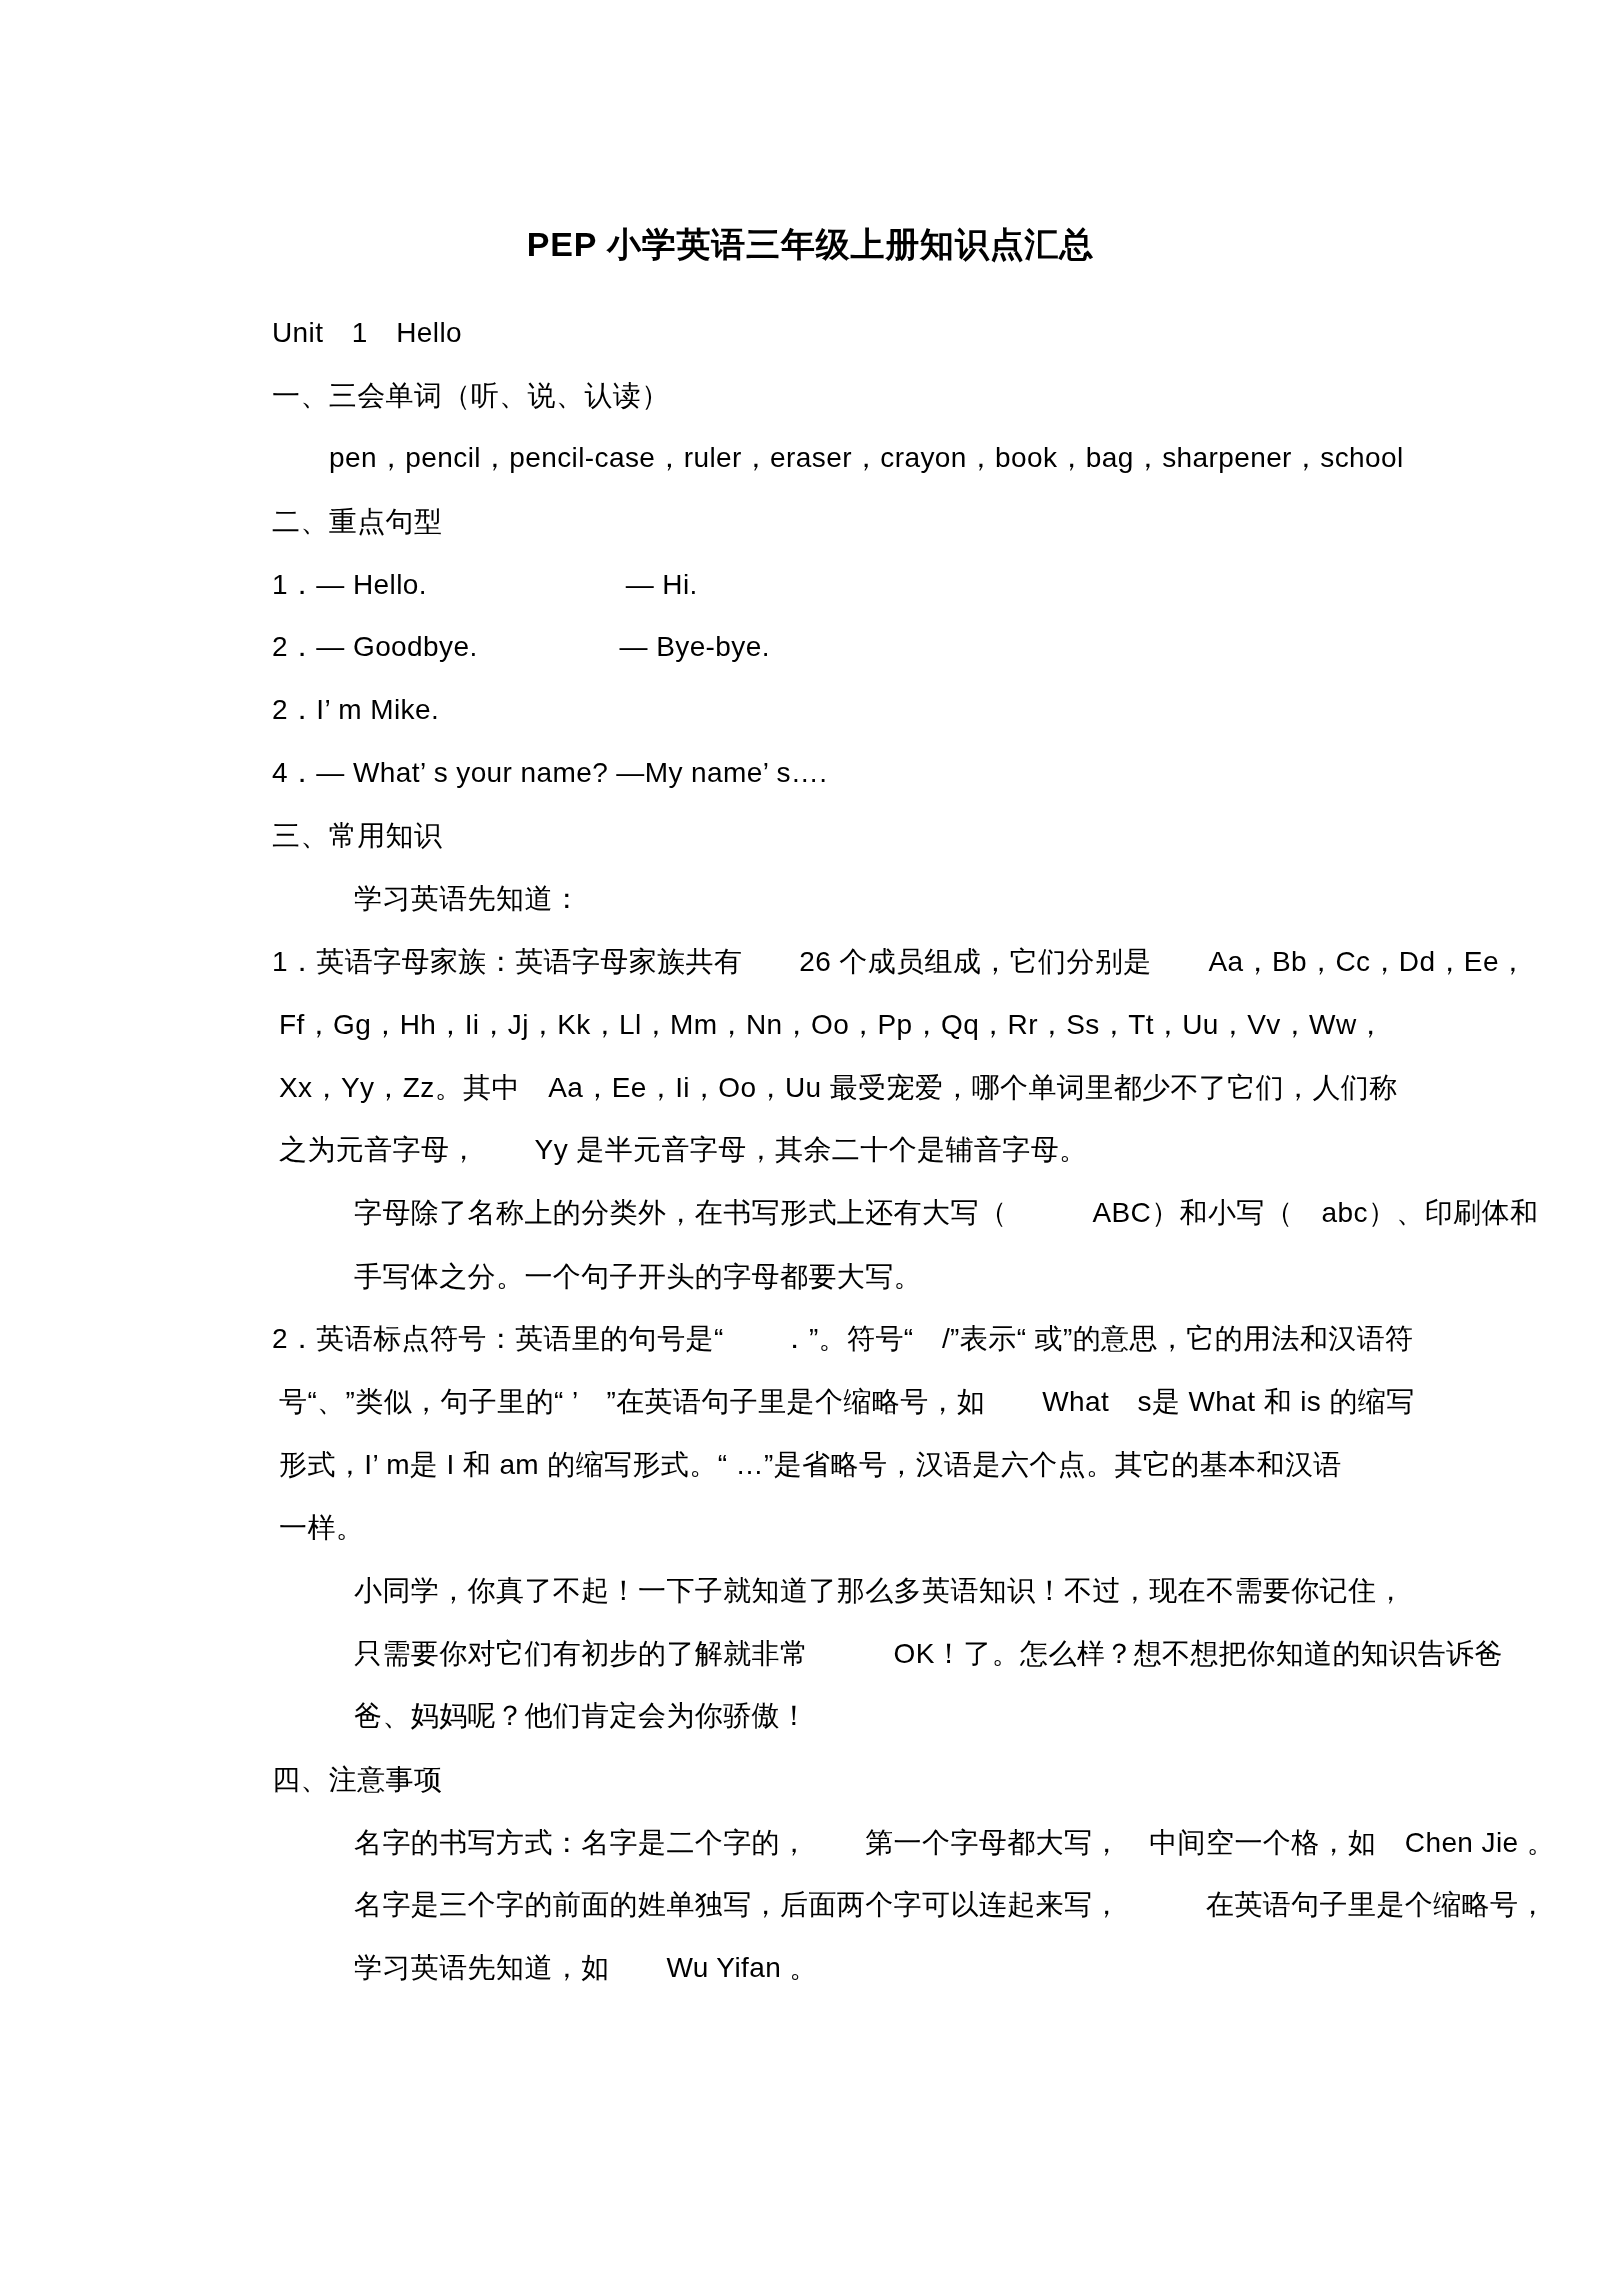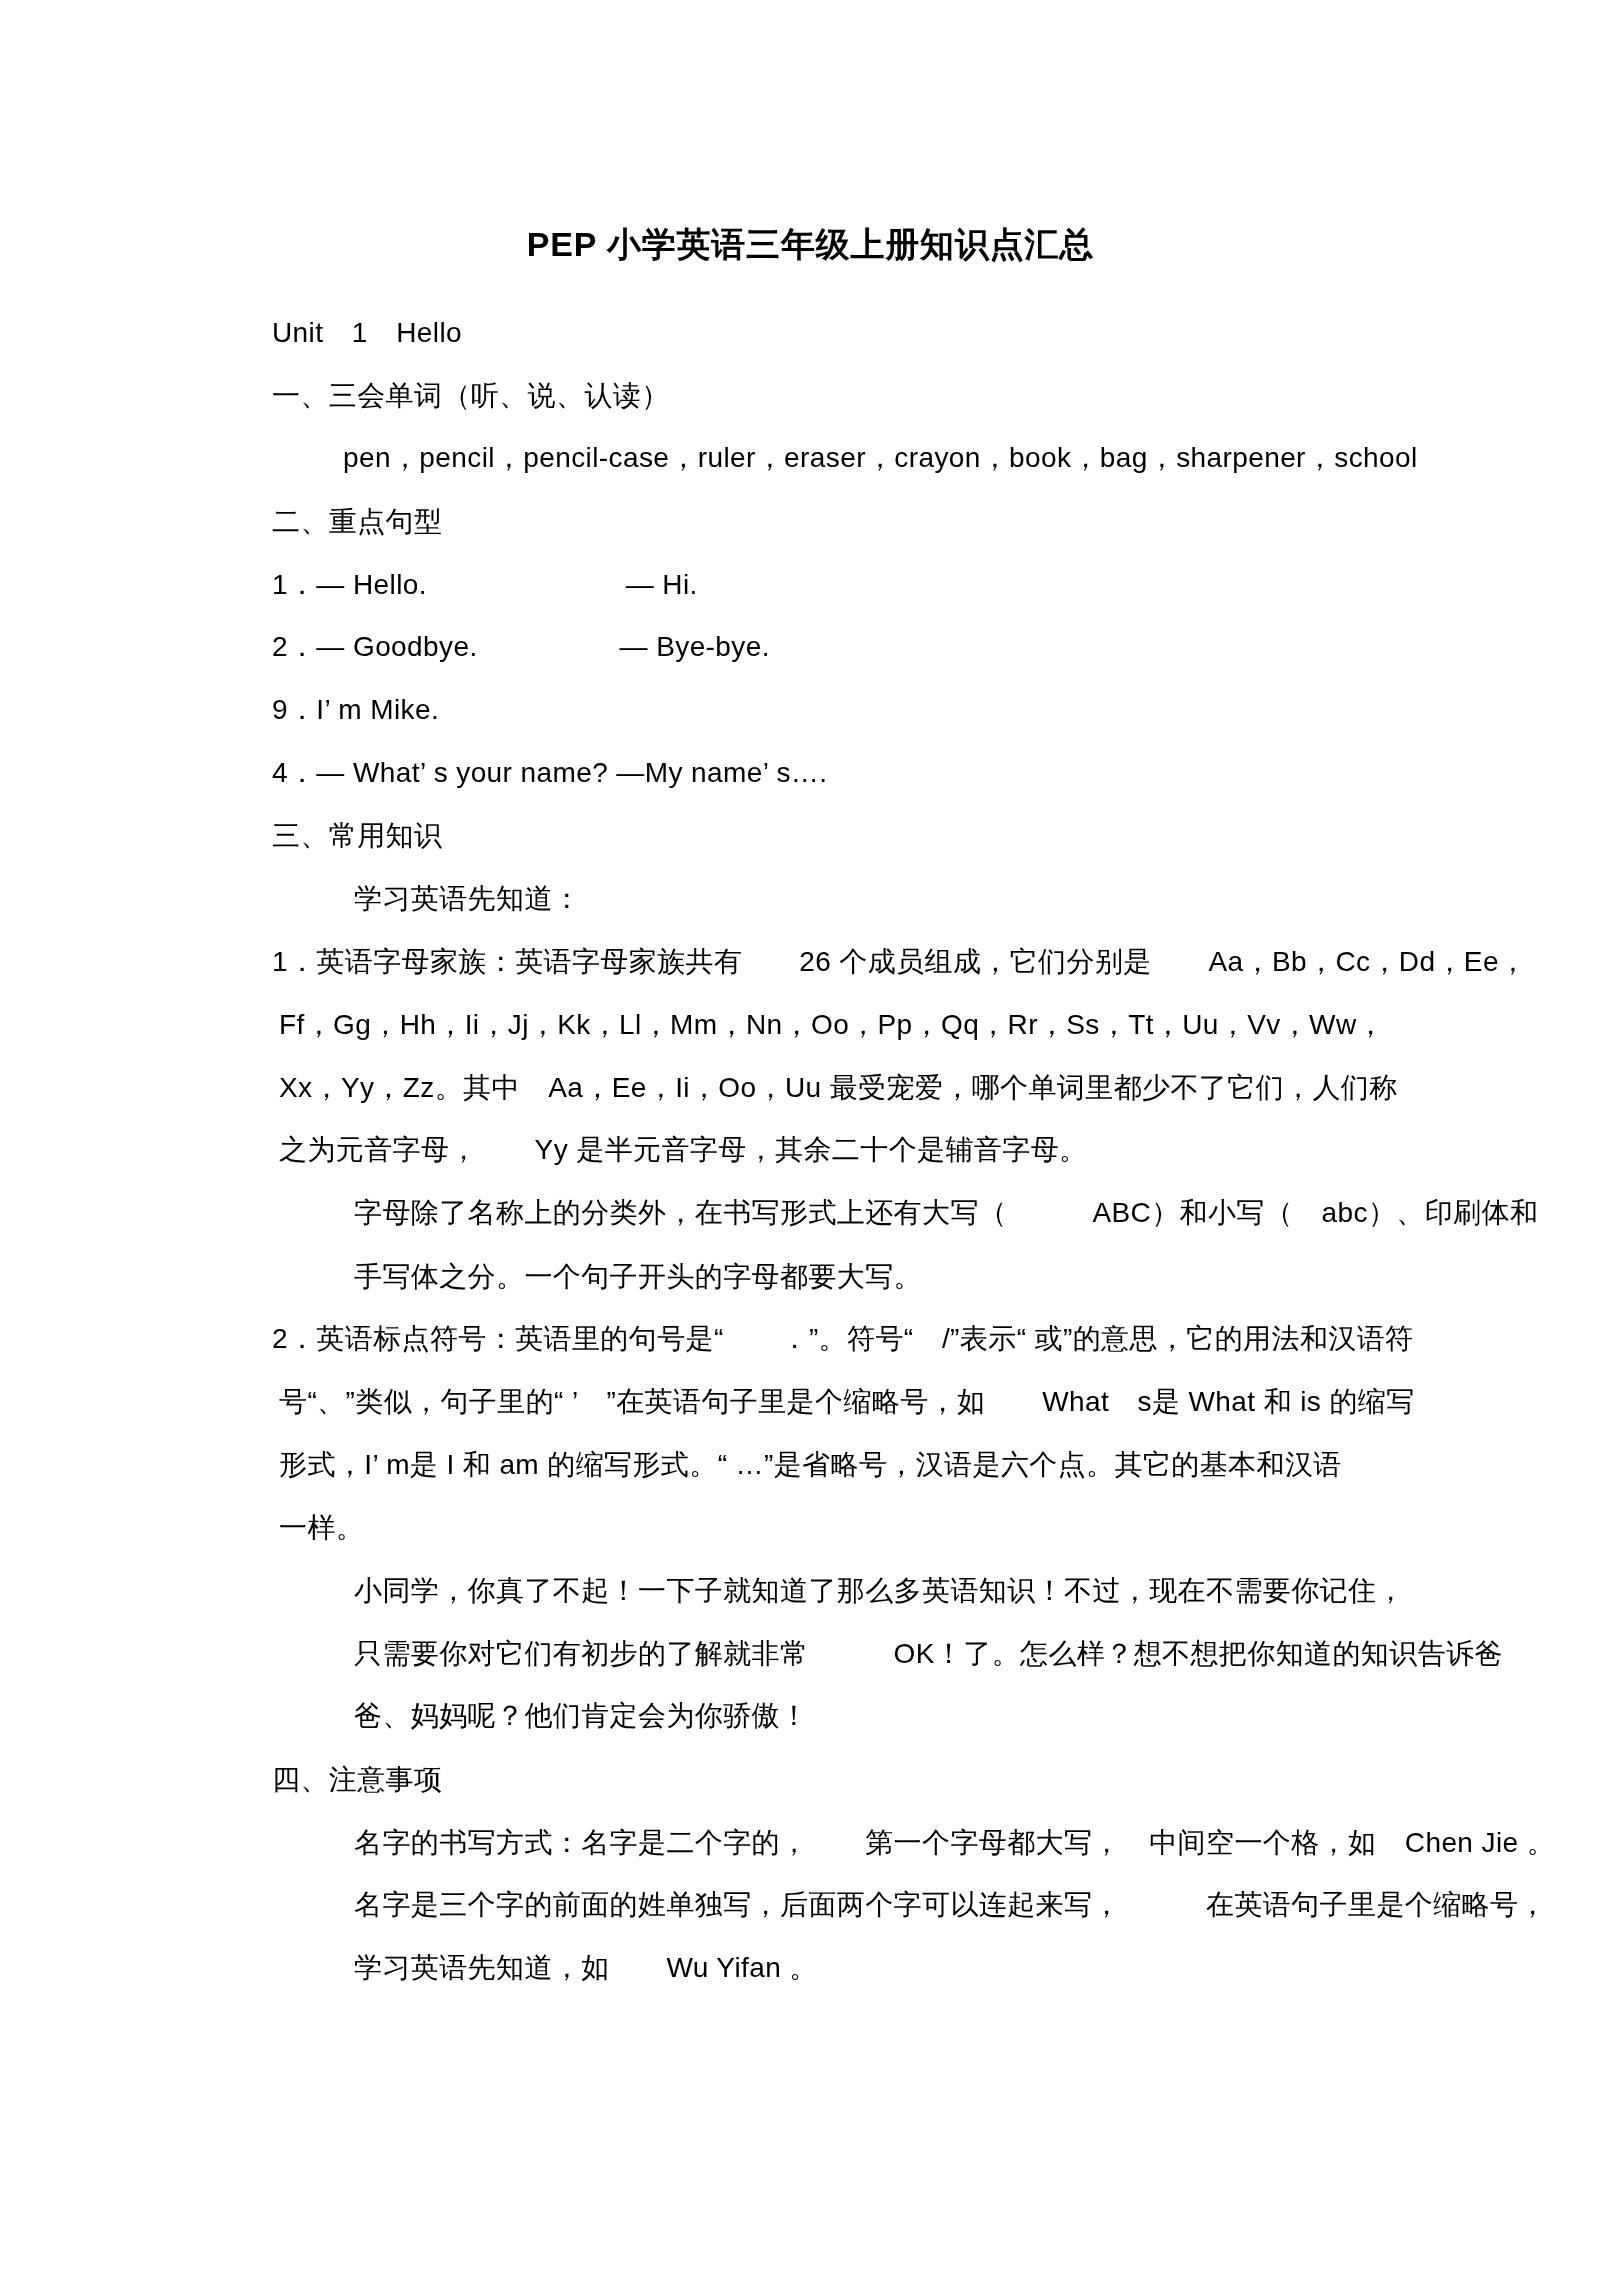--- a/index.html
+++ b/index.html
@@ -26,35 +26,35 @@
   .line{
     position:absolute;
     font-size:28px;
     line-height:33px;
     white-space:pre;
     letter-spacing:0.4px;
   }
   .i0{left:244px;margin-left:28px;}
   .i1{left:279px;}
   .i2{left:314px;margin-left:40px;}
-  .i3{left:343px;}
+  .i3{left:329px;}
 </style>
 </head>
 <body>
 
 <div class="page">
   <div class="title" style="top:226px">PEP 小学英语三年级上册知识点汇总</div>
 
   <div class="line i0" style="top:316px">Unit　1　Hello</div>
   <div class="line i0" style="top:379px">一、三会单词（听、说、认读）</div>
   <div class="line i3" style="top:441px">pen，pencil，pencil-case，ruler，eraser，crayon，book，bag，sharpener，school</div>
   <div class="line i0" style="top:505px">二、重点句型</div>
   <div class="line i0" style="top:568px">1．— Hello.　　　　　　　— Hi.</div>
   <div class="line i0" style="top:630px">2．— Goodbye.　　　　　— Bye-bye.</div>
-  <div class="line i0" style="top:693px">9．I’ m Mike.</div>
+  <div class="line i0" style="top:693px">2．I’ m Mike.</div>
   <div class="line i0" style="top:756px">4．— What’ s your name? —My name’ s….</div>
   <div class="line i0" style="top:819px">三、常用知识</div>
   <div class="line i2" style="top:882px">学习英语先知道：</div>
   <div class="line i0" style="top:945px">1．英语字母家族：英语字母家族共有　　26 个成员组成，它们分别是　　Aa，Bb，Cc，Dd，Ee，</div>
   <div class="line i1" style="top:1008px">Ff，Gg，Hh，Ii，Jj，Kk，Ll，Mm，Nn，Oo，Pp，Qq，Rr，Ss，Tt，Uu，Vv，Ww，</div>
   <div class="line i1" style="top:1071px">Xx，Yy，Zz。其中　Aa，Ee，Ii，Oo，Uu 最受宠爱，哪个单词里都少不了它们，人们称</div>
   <div class="line i1" style="top:1133px">之为元音字母，　　Yy 是半元音字母，其余二十个是辅音字母。</div>
   <div class="line i2" style="top:1196px">字母除了名称上的分类外，在书写形式上还有大写（　　　ABC）和小写（　abc）、印刷体和</div>
   <div class="line i2" style="top:1260px">手写体之分。一个句子开头的字母都要大写。</div>
   <div class="line i0" style="top:1322px">2．英语标点符号：英语里的句号是“　　．”。符号“　/”表示“ 或”的意思，它的用法和汉语符</div>

